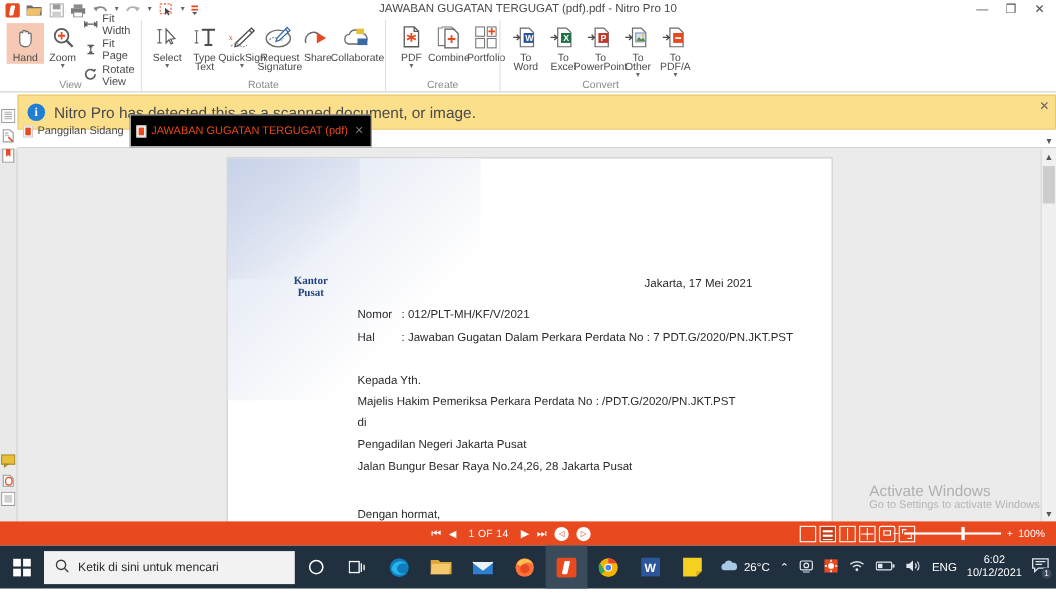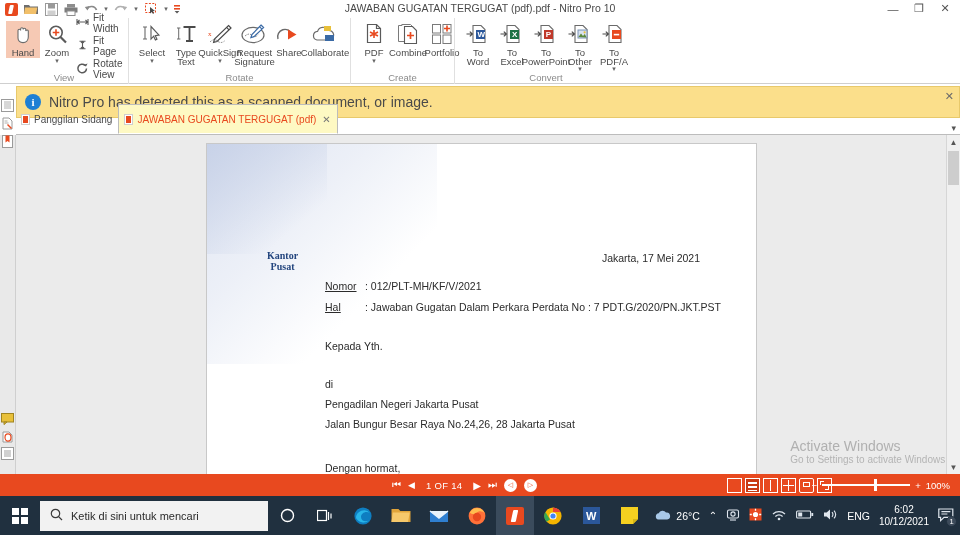--- a/index.html
+++ b/index.html
@@ -70,42 +70,42 @@
   .notify-text { margin-left:8px; font-size:14px; color:#4a4a4a; }
   .notify-btn { position:absolute; right:28px; top:4px; height:22px; padding:0 9px;
     background:#fff; border:1px solid #c9c9c9; font-size:9.5px; color:#3b3b3b;
     display:flex; align-items:center; }
   .notify-x { position:absolute; right:5px; top:3px; font-size:11px; color:#6a6a6a; }
 
   
   .doctabs { position:relative; height:17px; margin-left:16px; display:flex; align-items:flex-end;
     border-bottom:1px solid #bcbcbc; background:#fff; }
   .dtab { display:flex; align-items:center; gap:4px; padding:1px 6px 1px 5px; font-size:10px; color:#4a4a4a; height:30px; }
-  .dtab.act { border:1px solid #bcbcbc; border-bottom:1px solid #fff; color:#e8491f; background:#fef9c3;text-align:right; }
+  .dtab.act { border:1px solid #bcbcbc; border-bottom:1px solid #fff; color:#e8491f; background:#000000;text-align:right; }
   .dicon { width:9px;height:11px;background:#fff;border:1px solid #cfcfcf;position:relative; }
   .dicon:after{content:"";position:absolute;left:1px;top:1px;width:5px;height:7px;background:#e8491f;}
   .dx { font-size:10px; color:#777; margin-left:2px; }
   .collapse-caret { position:absolute; right:4px; bottom:1px; font-size:9px; color:#555; }
 
   
   .workarea { position:relative; height:339px; background:#f3f3f3; display:flex; }
   .leftpane { width:16px; background:#e9e9e9; border-right:1px solid #cfcfcf; position:relative; }
   .docscroll { flex:1; position:relative; overflow:hidden; background:#ebebeb; }
   .pageouter { position:absolute; left:190px; top:8px; width:551px; height:700px;
     background:#ffffff; border:1px solid #c8c8c8; }
   .scanshade { position:absolute; left:0; top:0; width:230px; height:220px;
     background:linear-gradient(135deg,#d9e0ef 0%,#e9edf6 35%,#ffffff 70%); opacity:.85; }
   .scanshade2{ position:absolute; left:0; top:0; width:120px; height:110px;
     background:linear-gradient(140deg,#c8d2e8 0%, rgba(255,255,255,0) 75%); }
   .docbody { position:absolute; left:0; top:0; right:0; bottom:0; padding:0; }
   .kantor { position:absolute; left:60px; top:106px; font-family:Liberation Serif, serif;
     font-weight:bold; font-size:10px; color:#23457e; line-height:11px; text-align:center; }
-  .jakarta { position:absolute; right:56px; top:108px; font-size:10.5px; color:#2b2b2b; }
+  .jakarta { position:absolute; right:72px; top:108px; font-size:10.5px; color:#2b2b2b; }
   .ln { position:absolute; font-size:10.5px; color:#2b2b2b; white-space:nowrap; }
-  .lbl { display:inline-block; width:40px;text-decoration:underline; }
+  .lbl { display:inline-block; width:40px; }
 
   .vscroll { position:absolute; right:0; top:0; width:14px; bottom:0; background:#f0f0f0; border-left:1px solid #d6d6d6; }
   .vscroll .arrow { height:14px; display:flex; align-items:center; justify-content:center; font-size:8px; color:#555; }
   .vthumb { position:absolute; left:1px; right:1px; top:16px; height:34px; background:#cdcdcd; }
 
   .leftpane .lic { width:14px; height:14px; margin:2px auto 3px auto; position:relative; }
 
   .watermark { position:absolute; right:12px; bottom:8px; text-align:left; color:#b4b4b4; pointer-events:none; }
   .wm1 { font-size:14px; line-height:16px; color:#b0b0b0; }
   .wm2 { font-size:10px; line-height:12px; color:#b4b4b4; }
@@ -509,20 +509,21 @@
           <div class="jakarta">Jakarta, 17 Mei 2021</div>
 
           <div class="ln" style="left:118px; top:136px;">
             <span class="lbl">Nomor</span><span>: 012/PLT-MH/KF/V/2021</span>
           </div>
           <div class="ln" style="left:118px; top:157px;">
             <span class="lbl">Hal</span><span>: Jawaban Gugatan Dalam Perkara Perdata No : 7     PDT.G/2020/PN.JKT.PST</span>
           </div>
 
           <div class="ln" style="left:118px; top:196px;">Kepada Yth.</div>
+          <div class="ln" style="left:118px; top:215px;">Majelis Hakim Pemeriksa Perkara Perdata No :      /PDT.G/2020/PN.JKT.PST</div>
           <div class="ln" style="left:118px; top:234px;">di</div>
           <div class="ln" style="left:118px; top:254px;">Pengadilan Negeri Jakarta Pusat</div>
           <div class="ln" style="left:118px; top:274px;">Jalan Bungur Besar Raya No.24,26, 28 Jakarta Pusat</div>
 
           <div class="ln" style="left:118px; top:318px;">Dengan hormat,</div>
 
         </div>
       </div>
 
       <div class="watermark">

